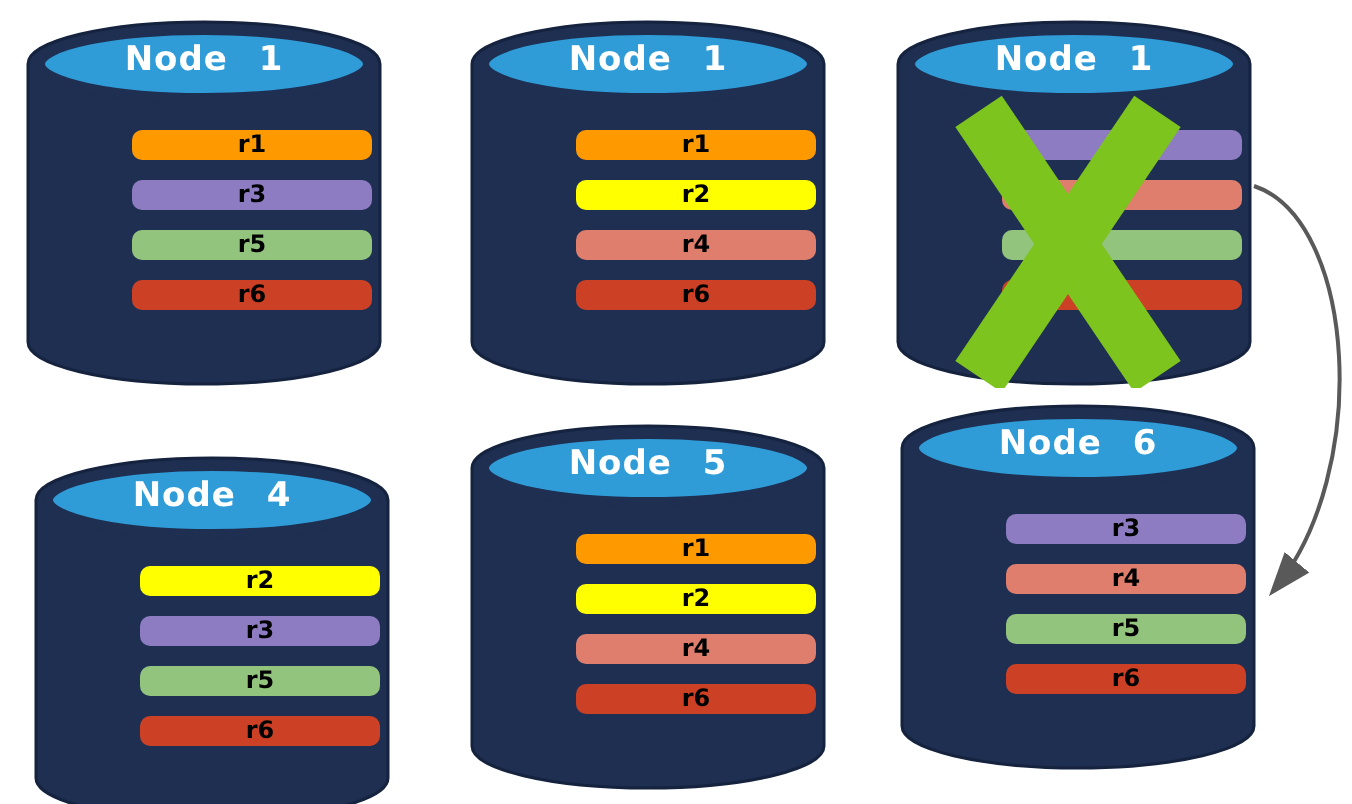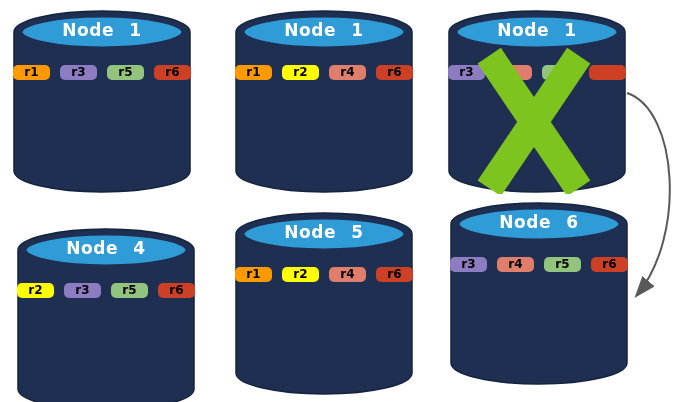--- a/index.html
+++ b/index.html
@@ -34,23 +34,24 @@
     font-weight: bold;
     word-spacing: 9px;
     letter-spacing: 0.5px;
   }
   .bars {
     position: absolute;
     top: 57px;
     left: 0;
     width: 100%;
     display: flex;
-    flex-direction: row;
+    flex-direction: column;
     align-items: center;
     gap: 10px;
+    padding-left: 24px;
   }
   .bar {
     width: 120px;
     height: 15px;
     border-radius: 5px;
     text-align: center;
     line-height: 15px;
     font-size: 12px;
     font-weight: bold;
     color: #000000;

